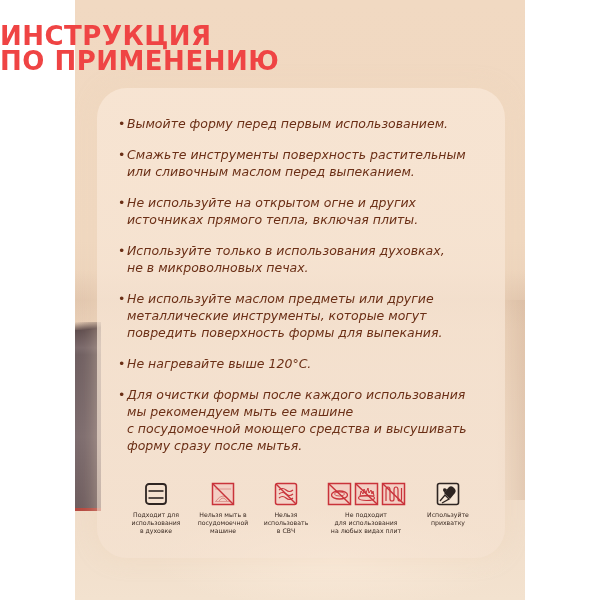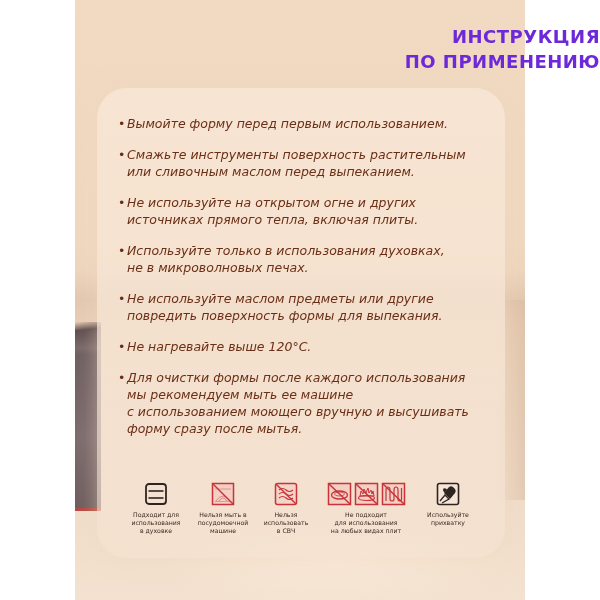--- a/index.html
+++ b/index.html
@@ -31,23 +31,23 @@
     position: absolute; left: 0; top: 322px; width: 26px; height: 12px;
     background: linear-gradient(170deg, rgba(90,75,76,0) 0%, #5a4849 60%);
   }
   .card {
     position: absolute; left: 22px; top: 88px; width: 408px; height: 470px;
     border-radius: 30px;
     background: linear-gradient(180deg, rgba(248,230,213,0.85) 0%, rgba(246,228,211,0.78) 60%, rgba(245,226,209,0.6) 100%);
     box-shadow: 0 0 20px rgba(240,215,190,0.5);
   }
   .title {
-    position: absolute; left: 0; top: 24px; width: 600px; text-align: right;
-    color: #6d28d9; font-family: "DejaVu Sans", sans-serif; font-weight: bold;
-    font-size: 18px; line-height: 25px; letter-spacing: 0.5px;
+    position: absolute; left: 0; top: 24px; width: 600px; text-align: left;
+    color: #ef4444; font-family: "DejaVu Sans", sans-serif; font-weight: bold;
+    font-size: 26px; line-height: 25px; letter-spacing: 0.5px;
   }
   .title div { margin: 0; }
   .list {
     position: absolute; left: 118px; top: 115px; width: 380px;
     color: #6b2f16; font-family: "DejaVu Sans", sans-serif; font-size: 12.5px; line-height: 17px;
   }
   .item { position: relative; padding-left: 9px; margin-bottom: 14px; }
   .item .bullet { position: absolute; left: 0; top: 0; }
   .item .line { display: block; white-space: nowrap; font-style: italic; }
   .icons {
@@ -93,31 +93,32 @@
     <span class="line">источниках прямого тепла, включая плиты.</span>
   </div>
   <div class="item">
     <span class="bullet">•</span>
     <span class="line">Используйте только в использования духовках,</span>
     <span class="line">не в микроволновых печах.</span>
   </div>
   <div class="item">
     <span class="bullet">•</span>
     <span class="line">Не используйте маслом предметы или другие</span>
+    <span class="line">металлические инструменты, которые могут</span>
     <span class="line">повредить поверхность формы для выпекания.</span>
   </div>
   <div class="item">
     <span class="bullet">•</span>
     <span class="line">Не нагревайте выше 120°С.</span>
   </div>
   <div class="item">
     <span class="bullet">•</span>
     <span class="line">Для очистки формы после каждого использования</span>
     <span class="line">мы рекомендуем мыть ее машине</span>
-    <span class="line">с использованием моющего вручную и высушивать</span>
+    <span class="line">с посудомоечной моющего средства и высушивать</span>
     <span class="line">форму сразу после мытья.</span>
   </div>
 </div>
 
 <div class="icons">
 
   <div class="icon-cell" style="left:0; width:60px;">
     <div class="glyphs">
       <span>
         <svg width="24" height="24" viewBox="0 0 24 24">

